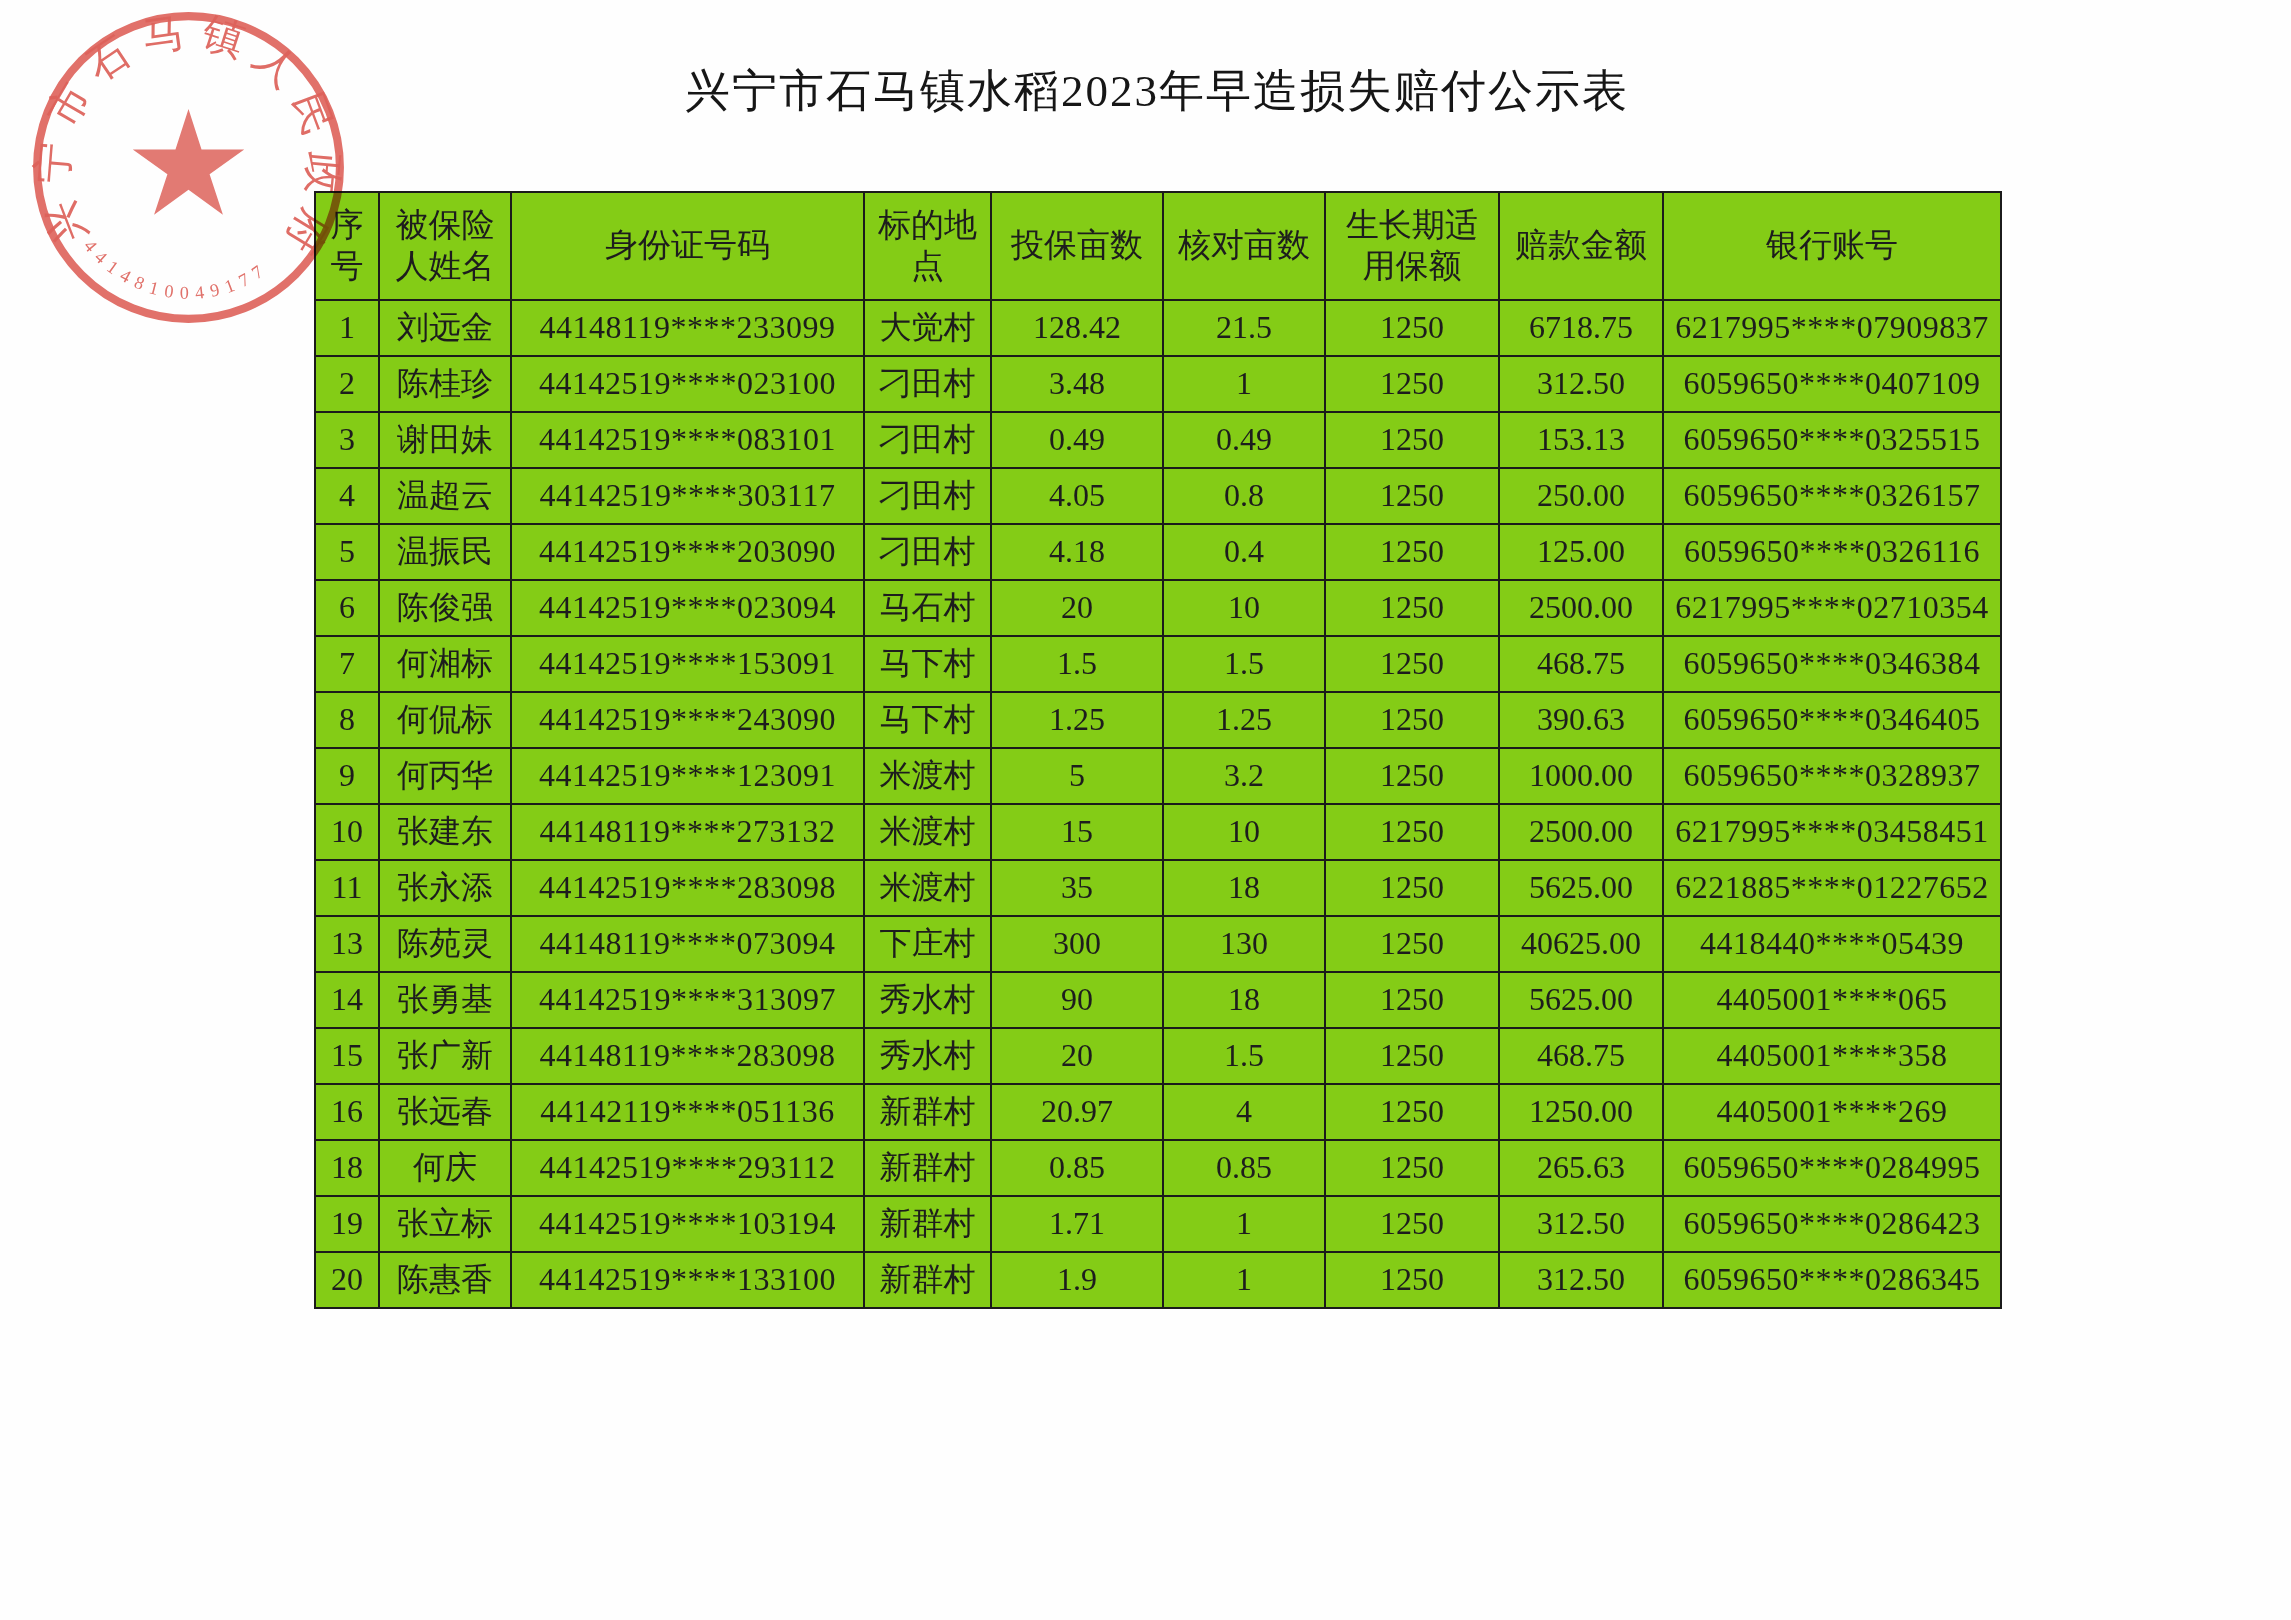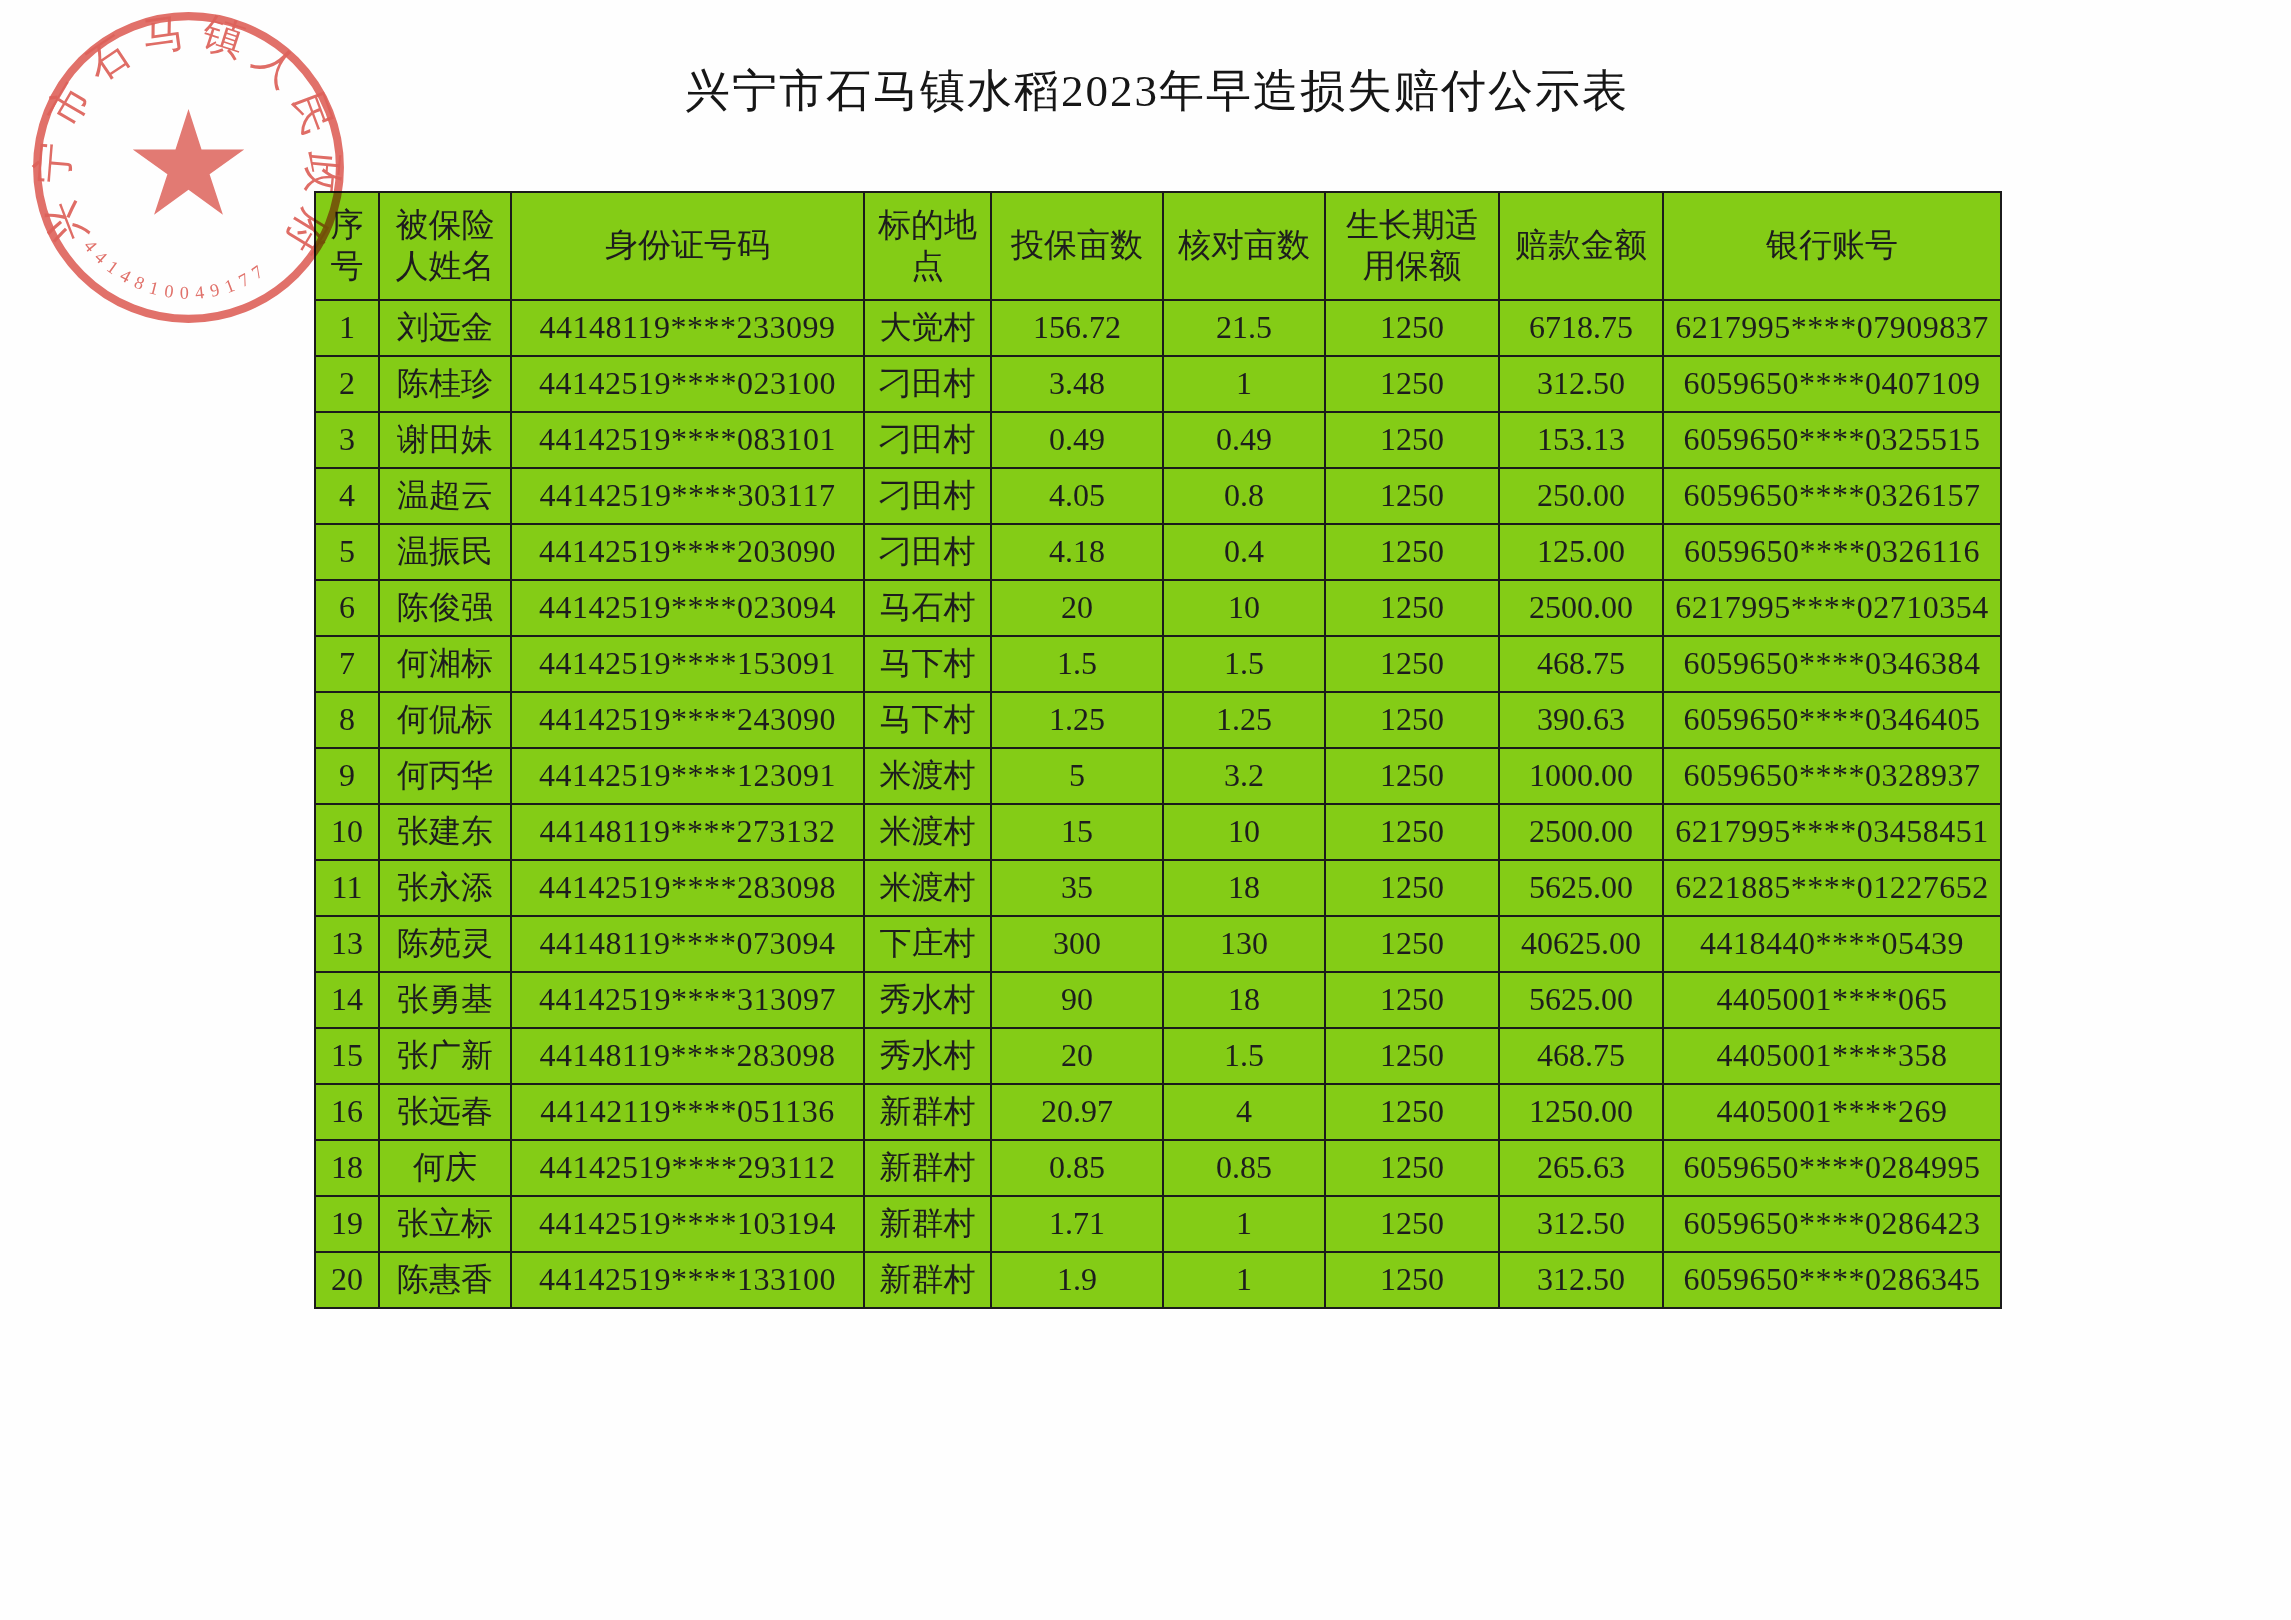--- a/index.html
+++ b/index.html
@@ -90,21 +90,21 @@
       <th>赔款金额</th>
       <th>银行账号</th>
     </tr>
   </thead>
   <tbody>
       <tr>
         <td class="seq-cell">1</td>
         <td class="name-cell">刘远金</td>
         <td class="id-cell">44148119****233099</td>
         <td class="location-cell">大觉村</td>
-        <td class="insured-mu-cell">156.72</td>
+        <td class="insured-mu-cell">128.42</td>
         <td class="verified-mu-cell">21.5</td>
         <td class="insured-amount-cell">1250</td>
         <td class="payout-amount-cell">6718.75</td>
         <td class="bank-cell">6217995****07909837</td>
       </tr>
       <tr>
         <td class="seq-cell">2</td>
         <td class="name-cell">陈桂珍</td>
         <td class="id-cell">44142519****023100</td>
         <td class="location-cell">刁田村</td>

